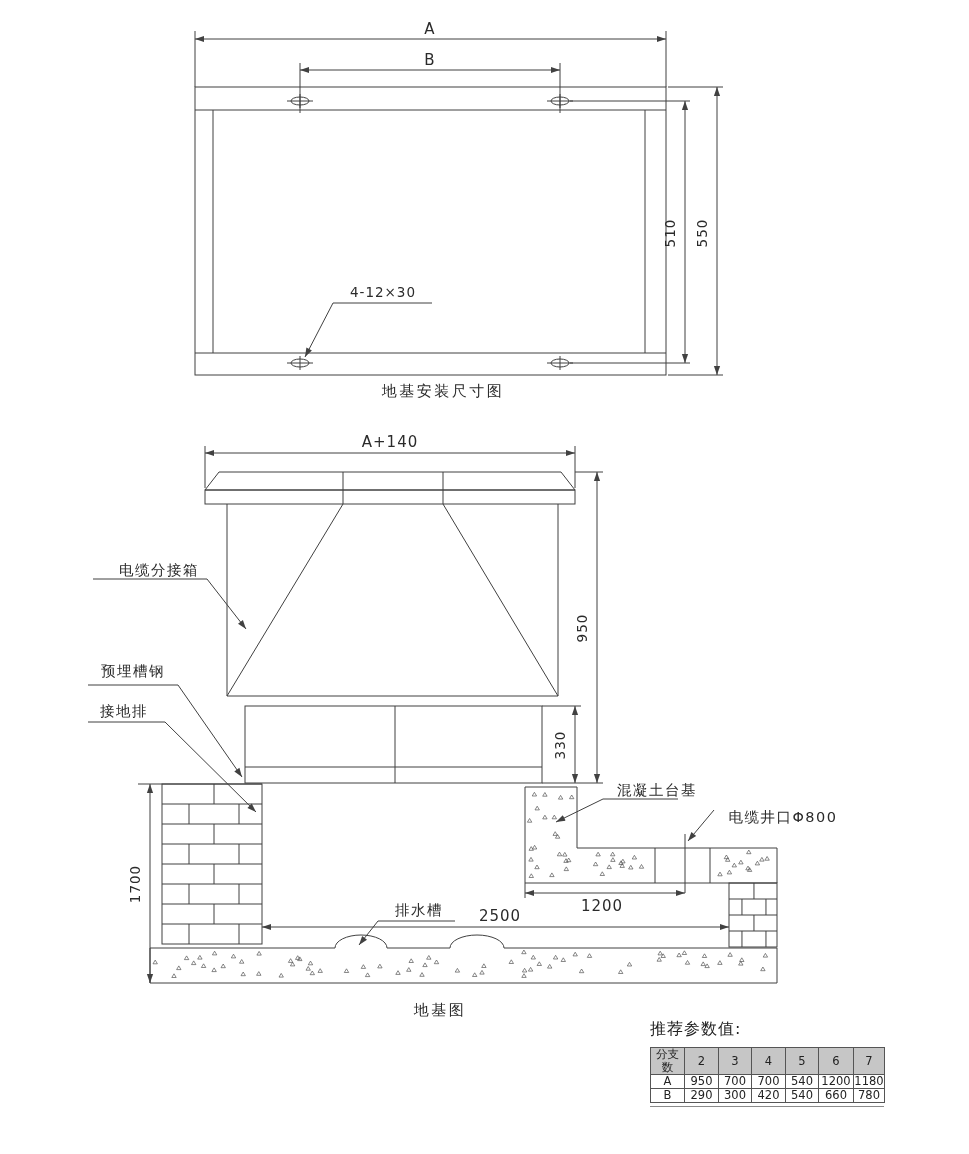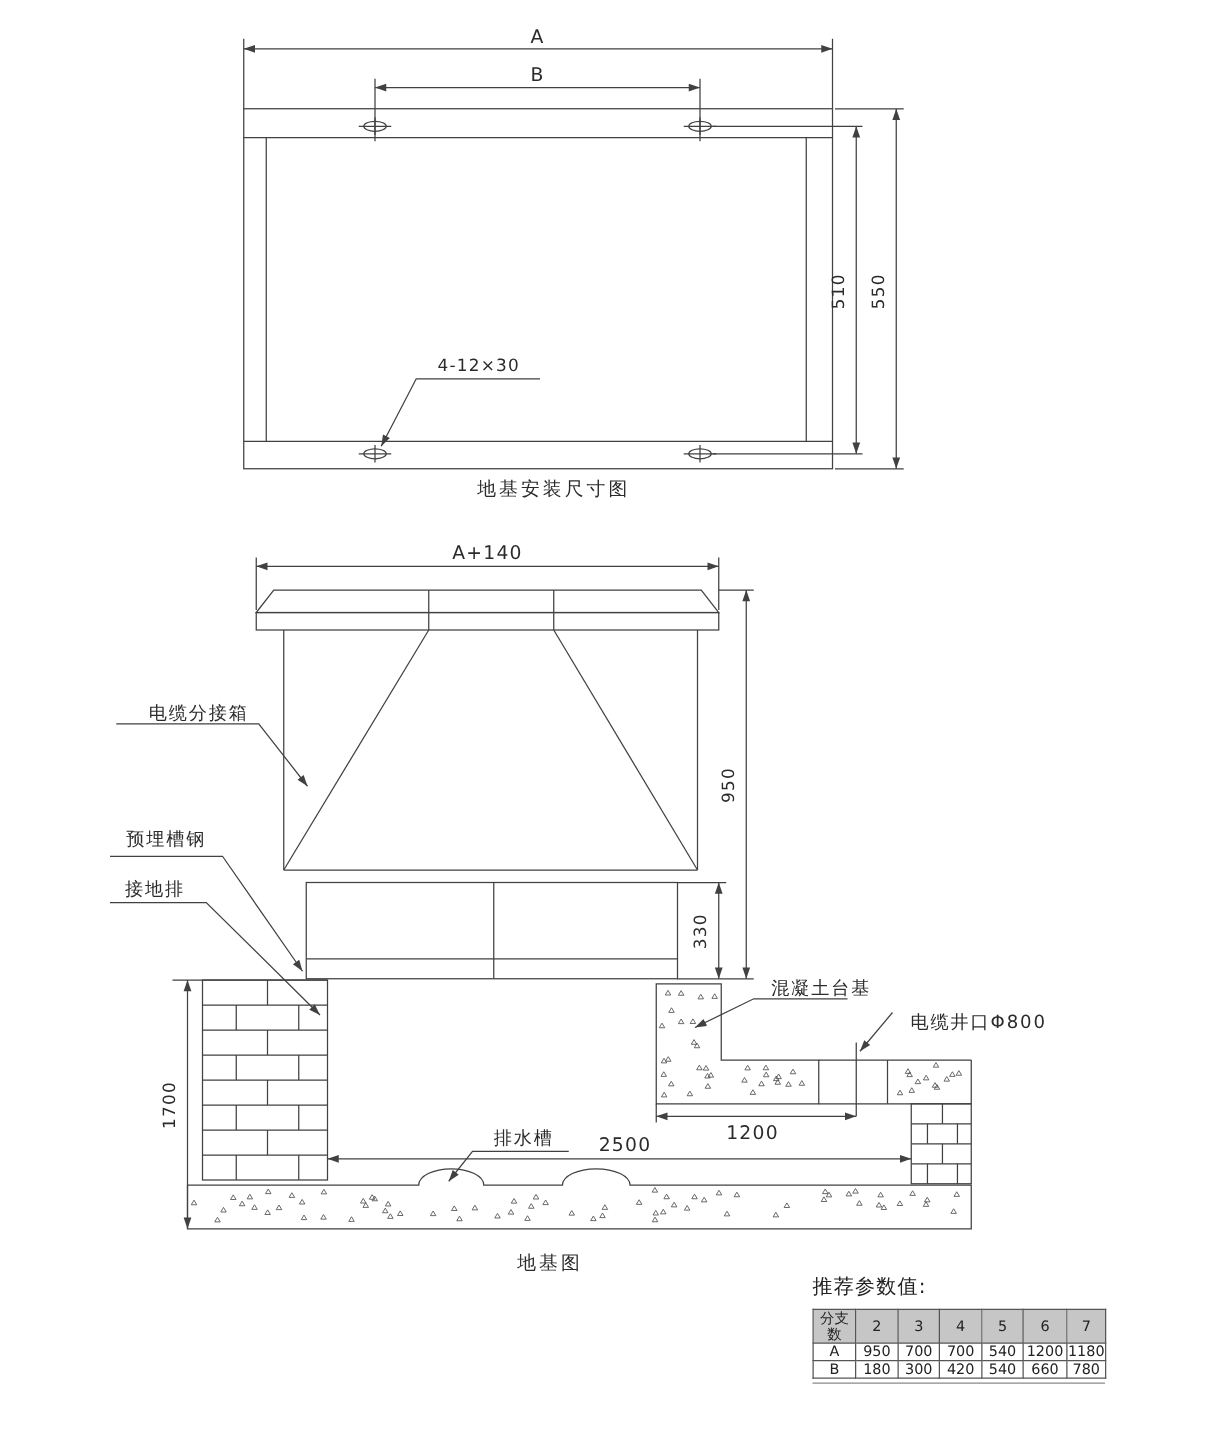--- a/index.html
+++ b/index.html
@@ -368,21 +368,21 @@
             <th>A</th>
             <td>950</td>
             <td>700</td>
             <td>700</td>
             <td>540</td>
             <td>1200</td>
             <td>1180</td>
           </tr>
           <tr>
             <th>B</th>
-            <td>180</td>
+            <td>290</td>
             <td>300</td>
             <td>420</td>
             <td>540</td>
             <td>660</td>
             <td>780</td>
           </tr>
         </tbody>
       </table>
   <div class="pt-rule"></div>
 </div>

